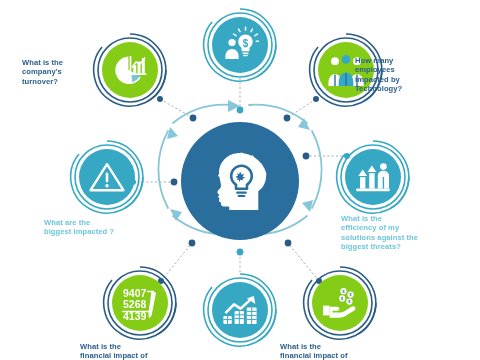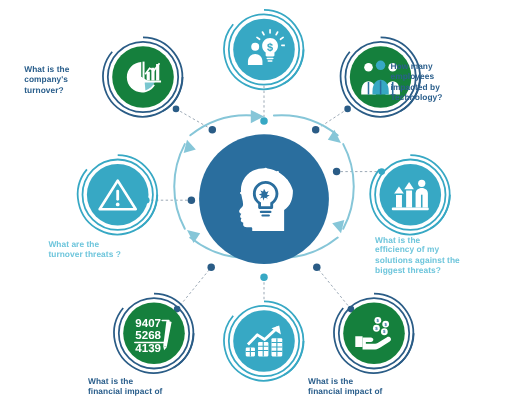--- a/index.html
+++ b/index.html
@@ -27,21 +27,21 @@
     position: absolute;
     transform: translate(-50%, -50%);
     width: 56px;
     height: 56px;
     border-radius: 50%;
     display: flex;
     align-items: center;
     justify-content: center;
     box-sizing: border-box;
   }
-  .node.dark  { background: #15803d; }
+  .node.dark  { background: #84cc16; }
   .node.teal  { background: #37a8c4; }
   .node.hub {
     width: 118px;
     height: 118px;
     background: #2a6e9e;
   }
   .node svg { display: block; }
   
   .label {
     position: absolute;
@@ -260,21 +260,21 @@
 biggest threats?</div>
 
   <div class="node teal" style="left:107px; top:177px;">
     <svg width="38" height="34" viewBox="0 0 38 34">
       <path fill="none" stroke="#ffffff" stroke-width="2.4" stroke-linejoin="round" d="M19 4.2L35.4 30.2H2.6z"></path>
       <rect x="17.7" y="12.4" width="2.6" height="10" rx="1.3" fill="#ffffff"></rect>
       <circle cx="19" cy="25.8" r="1.7" fill="#ffffff"></circle>
     </svg>
   </div>
   <div class="label teal" style="left:99px; top:227px; width:110px;">What are the
-turnover threats ?</div>
+biggest impacted ?</div>
 
   <div class="node dark" style="left:340px; top:303px;">
     <svg width="38" height="32" viewBox="0 0 38 32">
       <g fill="#ffffff">
         <circle cx="22.5" cy="4.2" r="3.1"></circle>
         <circle cx="29.6" cy="7.6" r="3.1"></circle>
         <circle cx="21.2" cy="11.4" r="3.1"></circle>
         <circle cx="28.4" cy="14.6" r="3.1"></circle>
         <path d="M2 18.6h6.6v9.8H2z"></path>
         <path d="M8.6 19.8h7.6c1.2 0 2.2.9 2.2 2s-1 2-2.2 2h-4.6v1.8h7.2c1.6 0 3.2-.5 4.6-1.4l7.4-4.6c1.1-.7 2.6-.4 3.3.7.7 1.1.3 2.5-.8 3.2l-8.9 5.6c-1.8 1.1-3.8 1.7-5.9 1.7H8.6z"></path>

